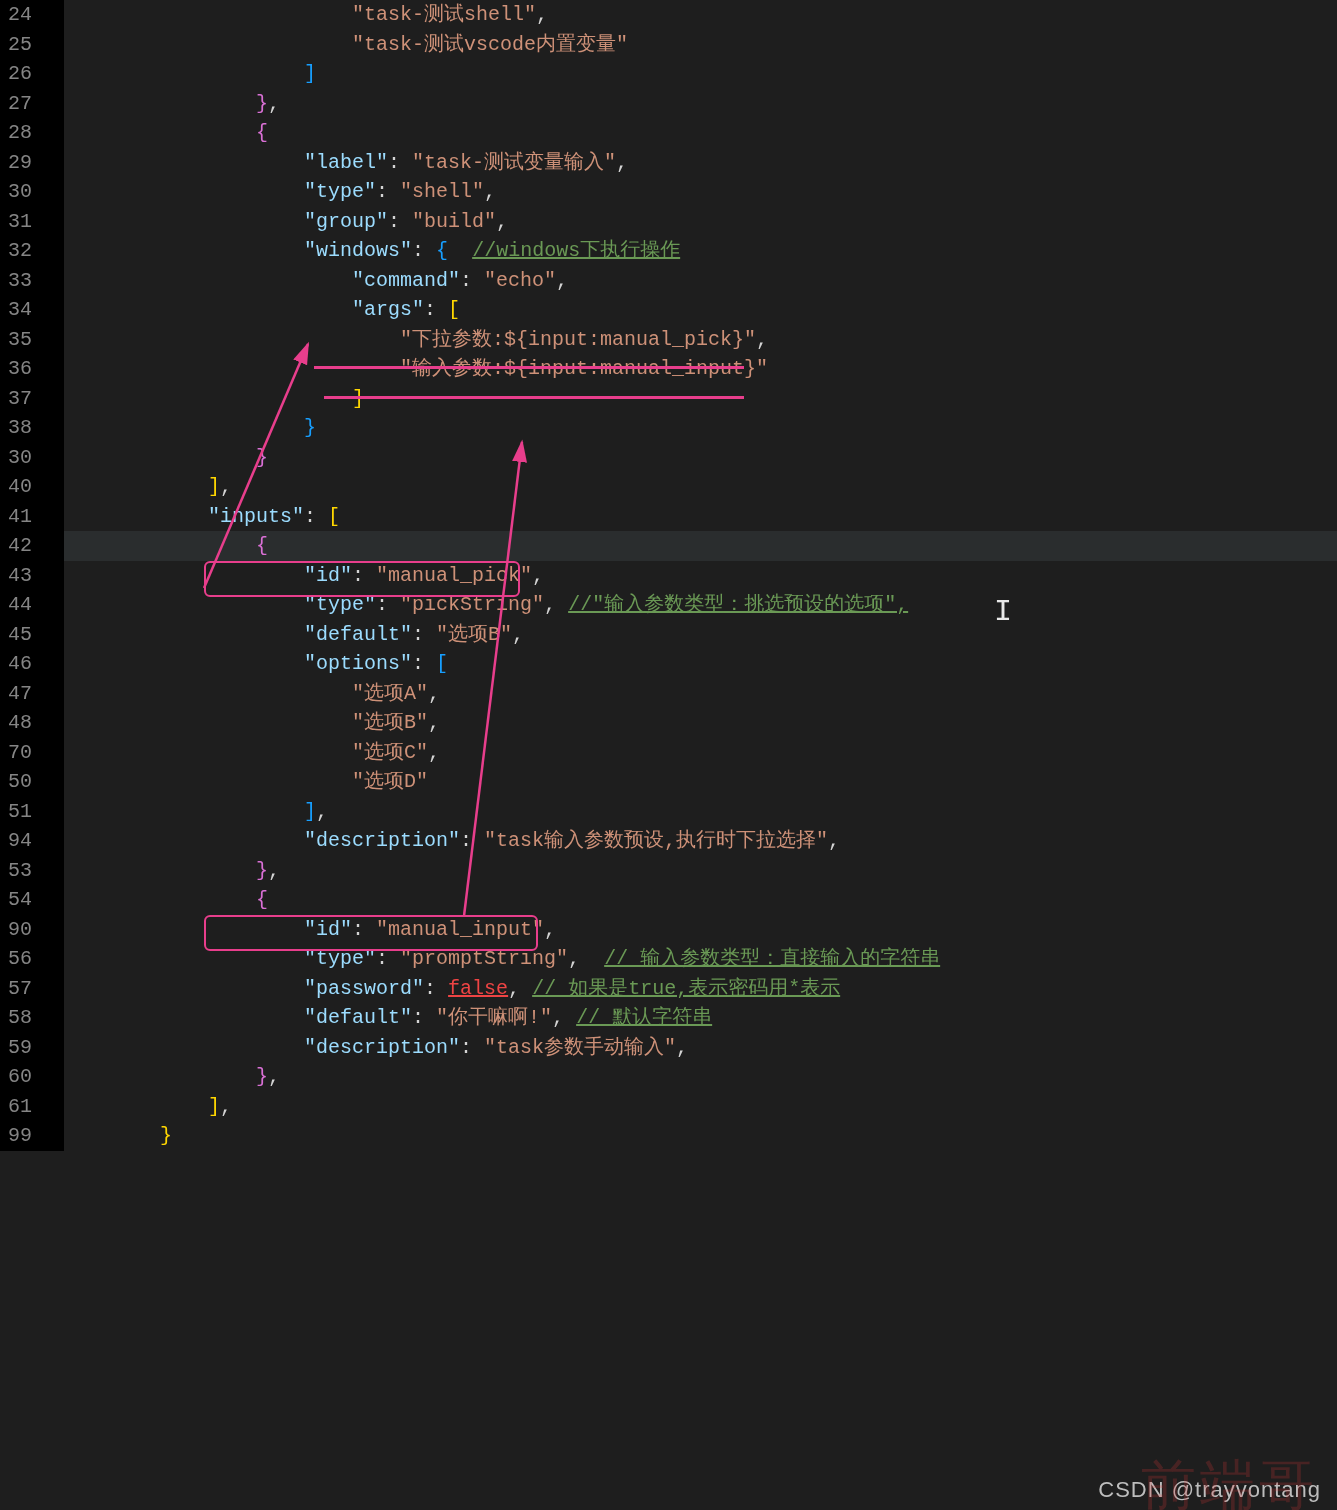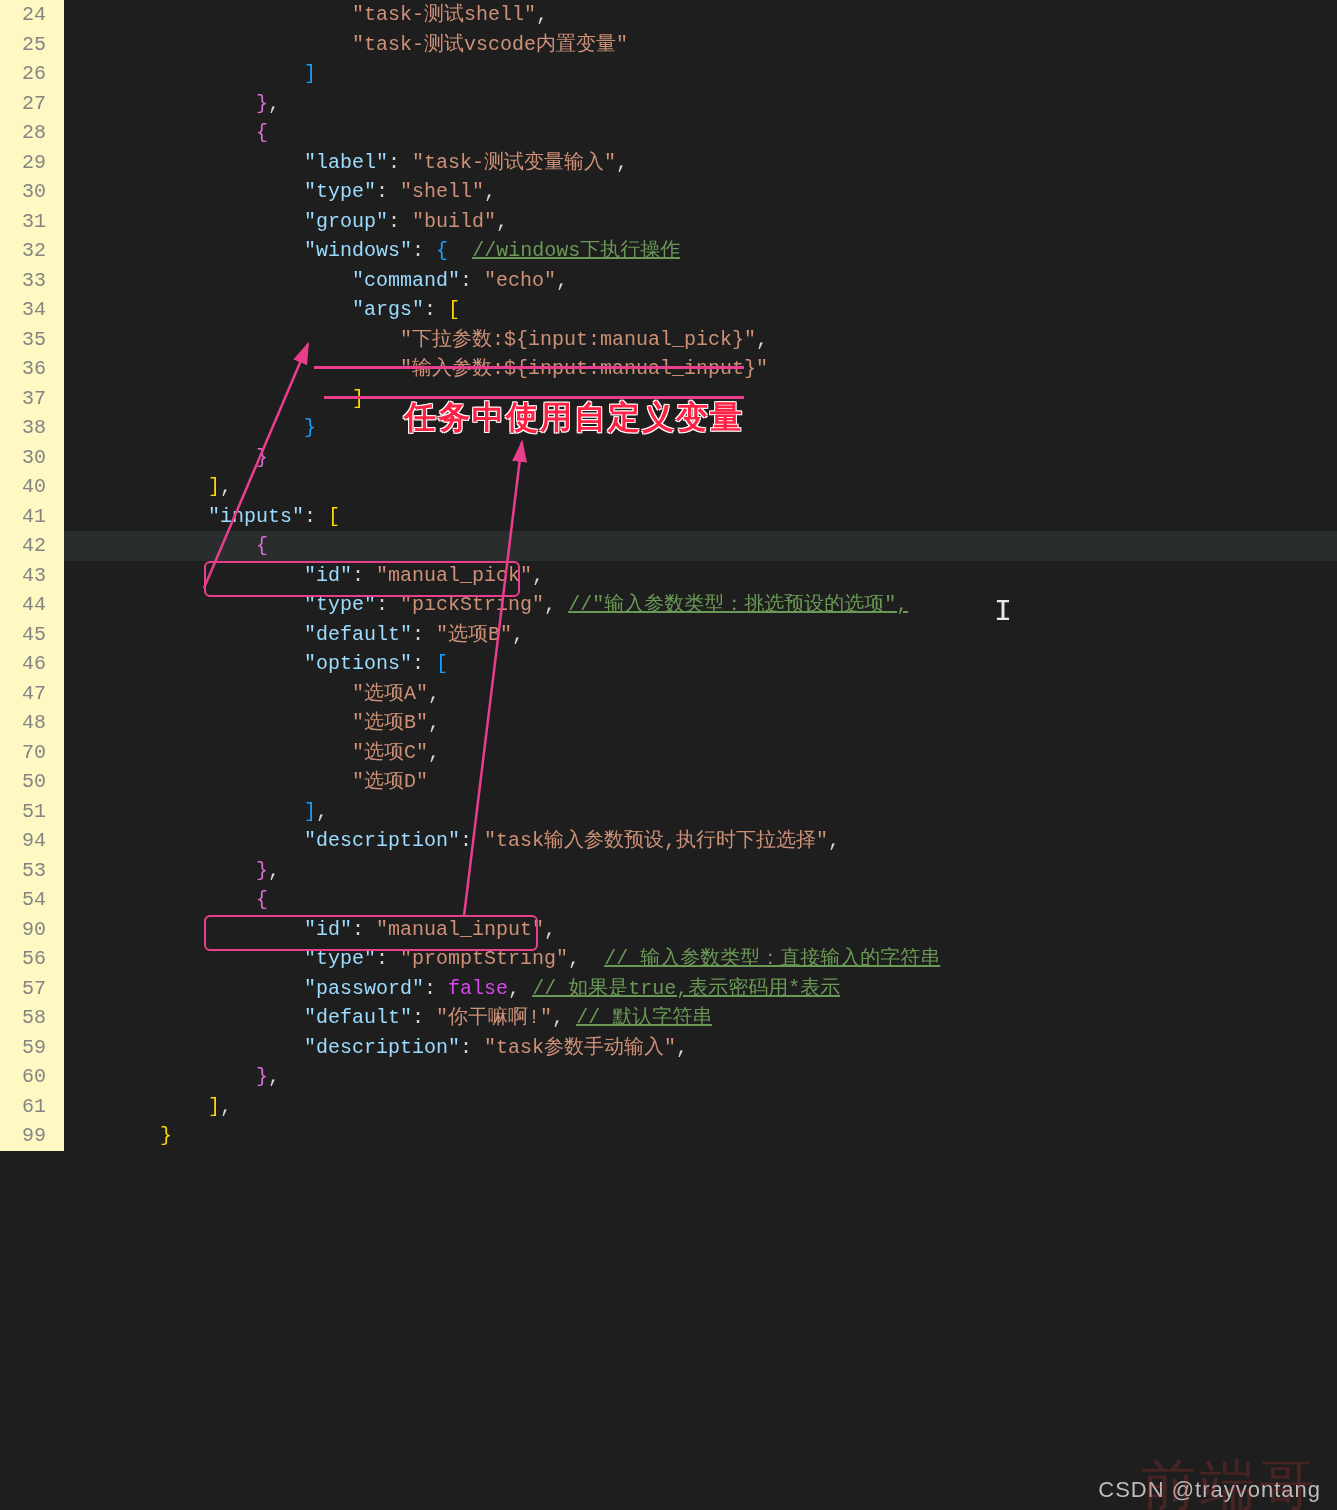--- a/index.html
+++ b/index.html
@@ -1,25 +1,25 @@
 <!DOCTYPE html>
 <html><head>
 <meta charset="utf-8">
 <style>
   html,body{margin:0;padding:0;background:#1e1e1e;color:#d4d4d4;font-family:Consolas,"Courier New",monospace;font-size:20px;line-height:29.5px;width:1337px;}
   .editor{display:flex;position:relative;}
-  .gutter{background:#fef9c3;color:#858585;text-align:right;user-select:none;padding:0 18px 0 8px;width:38px;}
+  .gutter{background:#000000;color:#858585;text-align:left;user-select:none;padding:0 18px 0 8px;width:38px;}
   .gutter div{height:29.5px;}
   .code{position:relative;flex:1;}
   .code .line{white-space:pre;height:29.5px;}
   .code .line.current{background:#2a2d2e;}
   .p{color:#d4d4d4;}       
   .k{color:#9cdcfe;}       
   .s{color:#ce9178;}       
-  .bool{color:#d946ef;}    
+  .bool{color:#ef4444;text-decoration:underline;}    
   .br{color:#ffd700;}      
   .br2{color:#da70d6;}     
   .br3{color:#179fff;}     
   .cm{color:#6a9955;text-decoration:underline;}      
   
   .overlay{position:absolute;inset:0;pointer-events:none;}
   .box{position:absolute;border:2px solid #e83e8c;border-radius:6px;}
   .underline{position:absolute;height:0;border-top:3px solid #e83e8c;}
   .anno-text{position:absolute;font-family:"KaiTi","STKaiti",serif;font-weight:bold;font-size:32px;color:#ff2244;text-shadow:-1px -1px 0 #fff,1px -1px 0 #fff,-1px 1px 0 #fff,1px 1px 0 #fff;letter-spacing:2px;}
   .cursor{position:absolute;font-size:30px;color:#e8e8e8;}
@@ -113,21 +113,20 @@
       <div class="line">            <span class="br">]</span><span class="p">,</span></div>
       <div class="line">        <span class="br">}</span></div>
       <div class="overlay">
 
       <div class="underline" id="ul1" style="left: 250px; top: 366px; width: 430px;"></div>
       <div class="underline" id="ul2" style="left: 260px; top: 396px; width: 420px;"></div>
 
       <div class="box" id="bx1" style="left: 140px; top: 561px; width: 312px; height: 32px;"></div>
       <div class="box" id="bx2" style="left: 140px; top: 915px; width: 330px; height: 32px;"></div>
 
-      <div class="anno-text" id="annotext" style="left: 340px; top: 403px;">任务中使用自定义变量</div>
 
       <svg id="arrows" style="position:absolute;inset:0;width:100%;height:100%;overflow:visible;">
         <defs>
           <marker id="ah" markerWidth="10" markerHeight="10" refX="8" refY="3" orient="auto">
             <path d="M0,0 L0,6 L9,3 z" fill="#e83e8c"></path>
           </marker>
         </defs>
         <line x1="140" y1="588" x2="244" y2="344" stroke="#e83e8c" stroke-width="2.5" marker-end="url(#ah)"></line>
         <line x1="400" y1="916" x2="458" y2="442" stroke="#e83e8c" stroke-width="2.5" marker-end="url(#ah)"></line>
       </svg>

